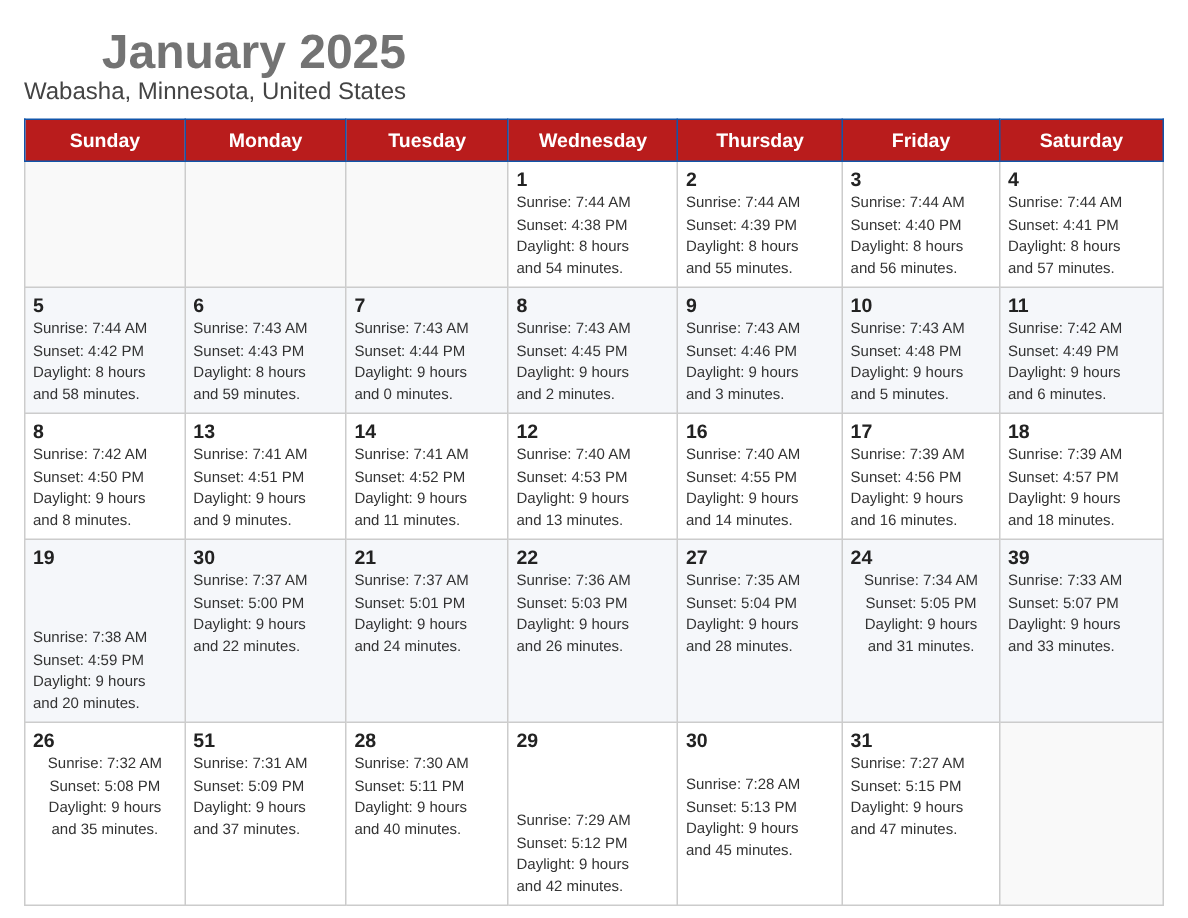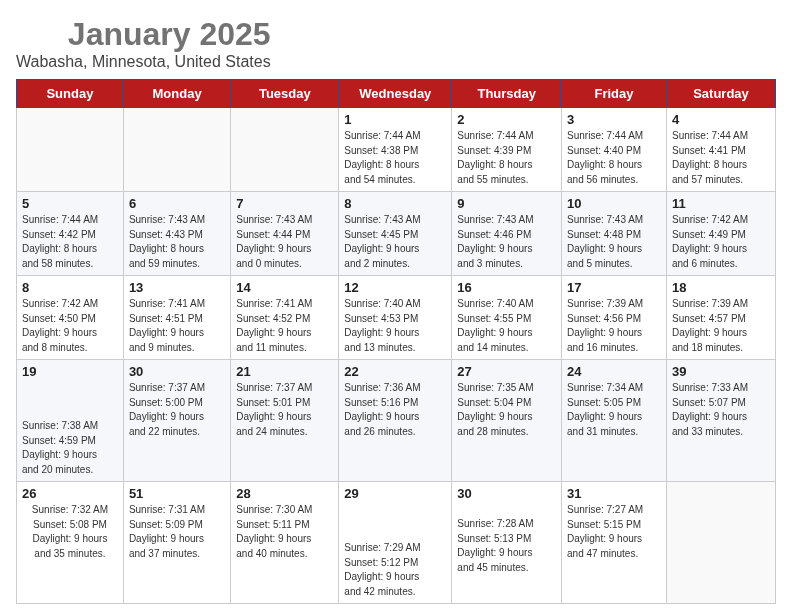--- a/index.html
+++ b/index.html
@@ -275,34 +275,34 @@
         <td>
           <span class="day-num">21</span>
           <div class="day-info" style="white-space: pre-line;">Sunrise: 7:37 AM
 Sunset: 5:01 PM
 Daylight: 9 hours
 and 24 minutes.</div>
         </td>
         <td>
           <span class="day-num">22</span>
           <div class="day-info" style="white-space: pre-line;">Sunrise: 7:36 AM
-Sunset: 5:16 PM
+Sunset: 5:03 PM
 Daylight: 9 hours
 and 26 minutes.</div>
         </td>
         <td>
           <span class="day-num">27</span>
           <div class="day-info" style="white-space: pre-line;">Sunrise: 7:35 AM
 Sunset: 5:04 PM
 Daylight: 9 hours
 and 28 minutes.</div>
         </td>
         <td>
           <span class="day-num">24</span>
-          <div class="day-info" style="white-space: pre-line;">Sunrise: 7:34 AM
+          <div class="day-info" style="white-space: pre-line; text-align: center;">Sunrise: 7:34 AM
 Sunset: 5:05 PM
 Daylight: 9 hours
 and 31 minutes.</div>
         </td>
         <td>
           <span class="day-num">39</span>
           <div class="day-info" style="white-space: pre-line;">Sunrise: 7:33 AM
 Sunset: 5:07 PM
 Daylight: 9 hours
 and 33 minutes.</div>

